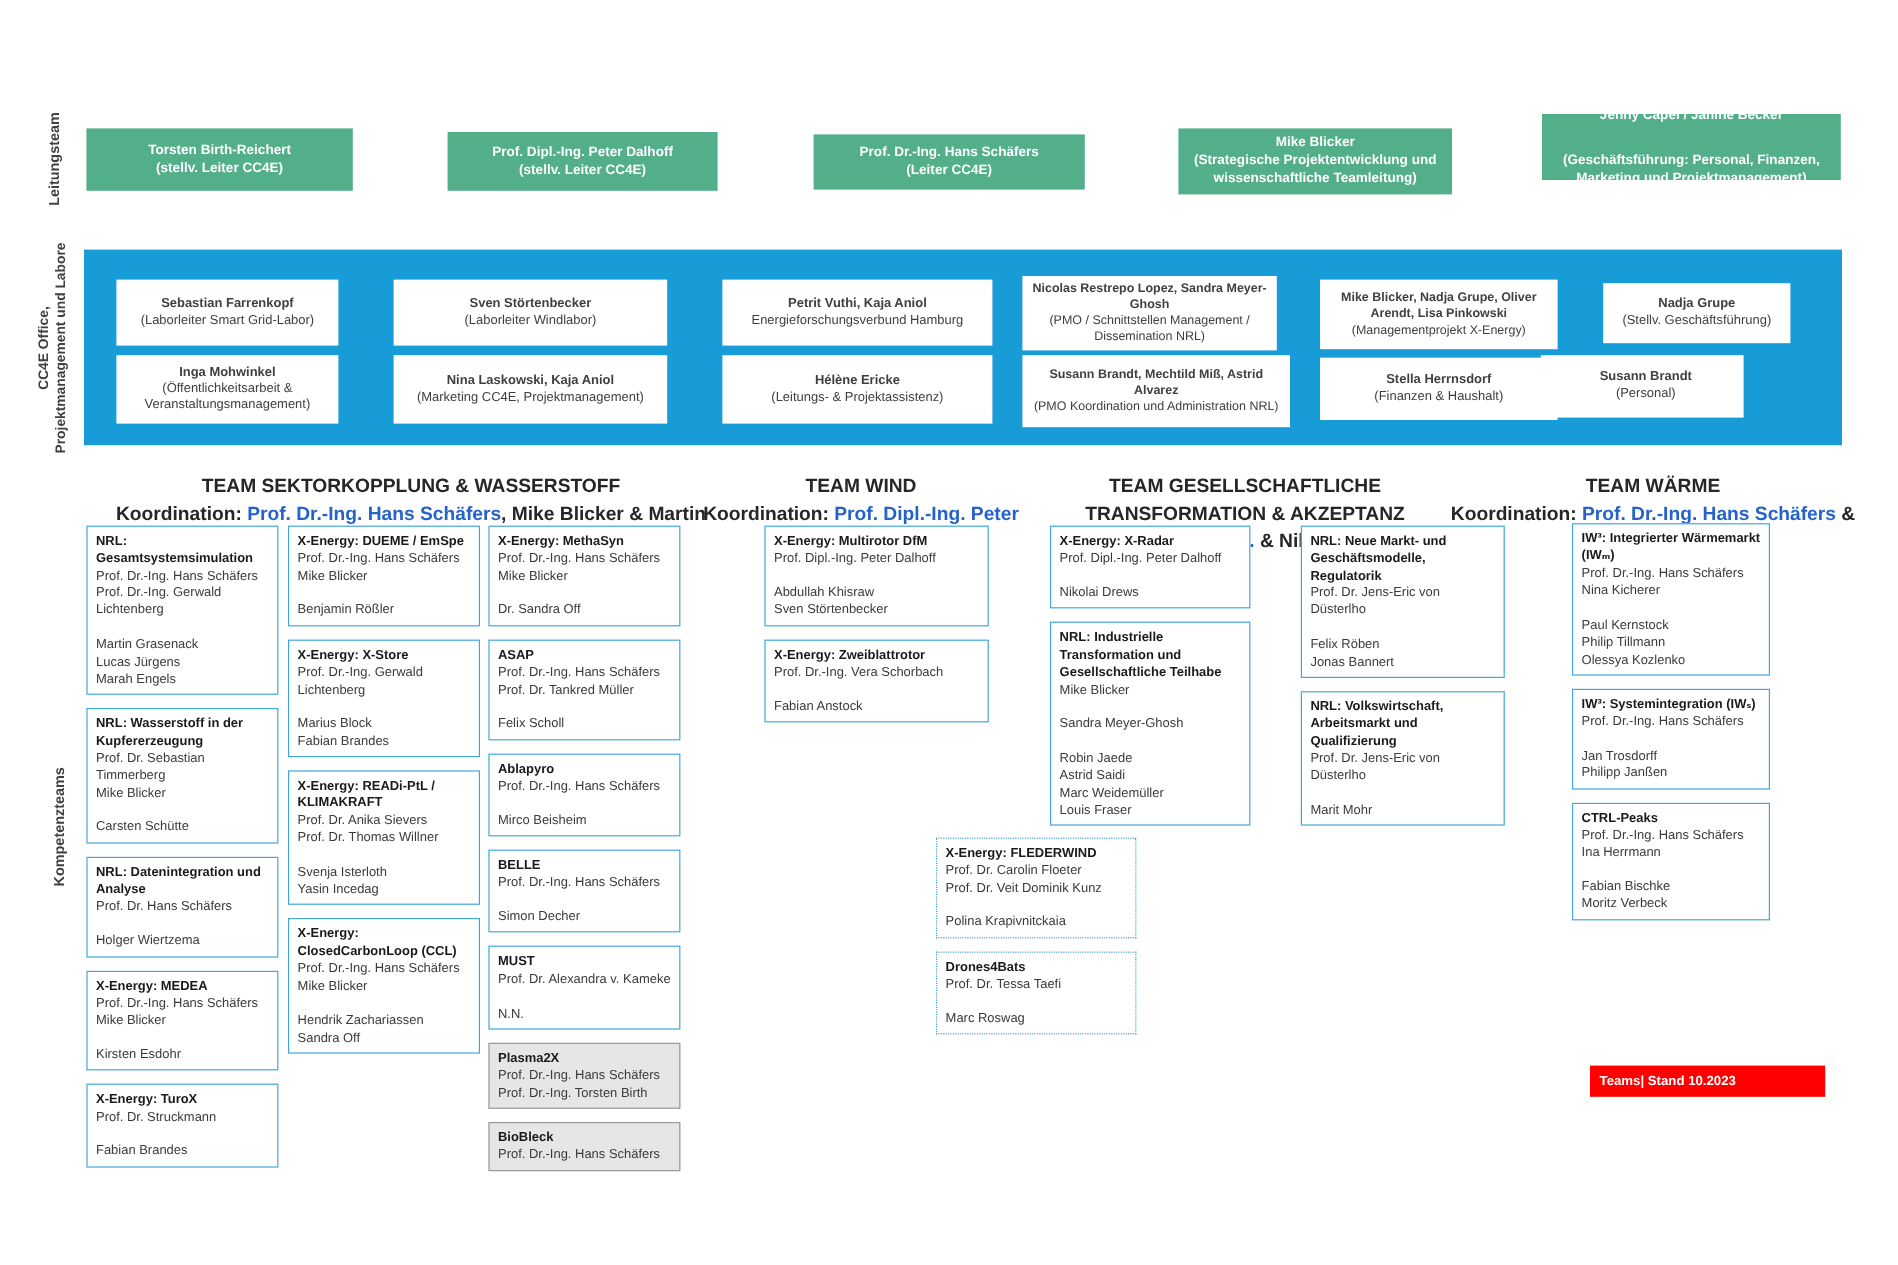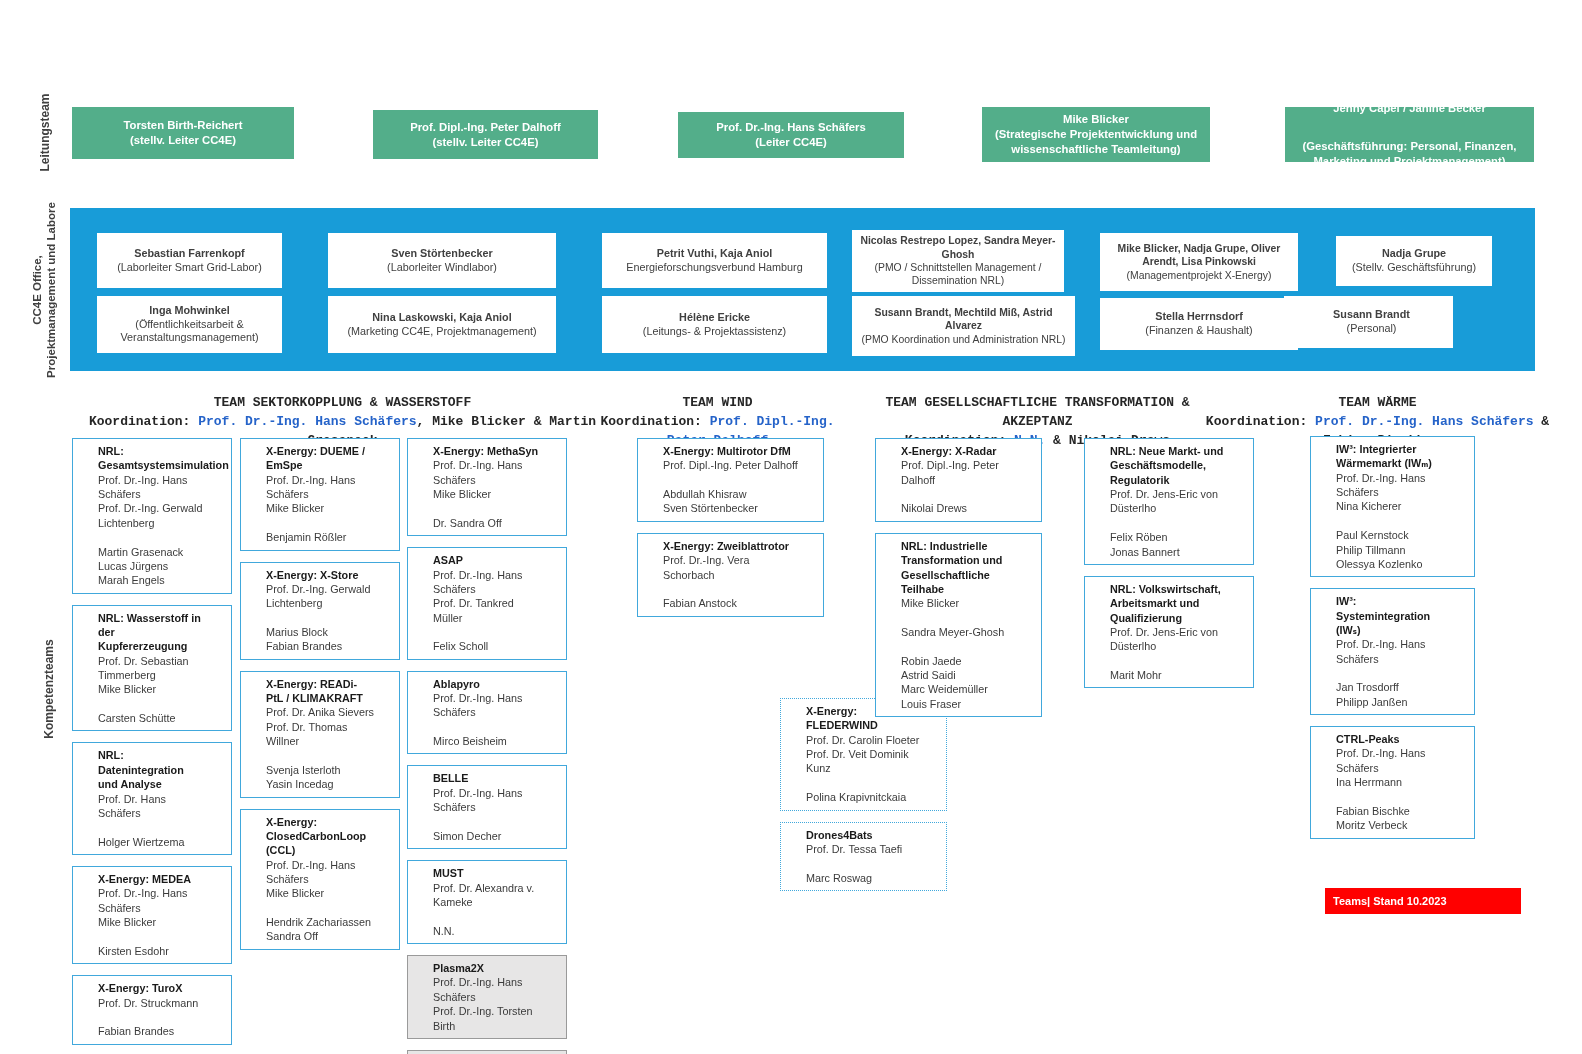--- a/index.html
+++ b/index.html
@@ -12,25 +12,25 @@
     line-height:1.3;text-align:center;display:flex;flex-direction:column;justify-content:center;
     padding:3px 10px;box-sizing:border-box;}
 
   .band{position:absolute;left:70px;top:208px;width:1465px;height:163px;background:#189CD8;}
 
   .obox{position:absolute;background:#ffffff;text-align:center;font-size:10.8px;line-height:1.28;
     display:flex;flex-direction:column;justify-content:center;padding:3px 6px;box-sizing:border-box;color:#404040;}
   .obox .oname{font-weight:700;}
   .obox .orole{white-space:pre-line;}
 
-  .theader{position:absolute;text-align:center;font-weight:700;font-size:13px;color:#262626;line-height:1.45;font-family:Liberation Mono, monospace;}
+  .theader{position:absolute;text-align:center;font-weight:700;font-size:16px;color:#262626;line-height:1.45;}
   .theader .blue{color:#2563C9;}
 
   .kcol{position:absolute;display:flex;flex-direction:column;gap:11px;}
-  .kbox{border:1.5px solid #41A8DC;background:#ffffff;padding:5px 25px;font-size:10.8px;
+  .kbox{border:1.5px solid #41A8DC;background:#ffffff;padding:5px 7px;font-size:10.8px;
     line-height:1.33;color:#3b3b3b;box-sizing:border-box;}
   .kbox .kt{font-weight:700;color:#1a1a1a;white-space:pre-line;}
   .kbox .kb{white-space:pre-line;}
   .kbox.gray{background:#E7E6E6;border:1px solid #9a9a9a;}
   .kbox.dotted{border:1.5px dotted #41A8DC;}
 
   .stamp{position:absolute;left:1325px;top:888px;width:196px;height:26px;background:#FF0000;
     color:#ffffff;font-weight:700;font-size:11px;display:flex;align-items:center;padding-left:8px;box-sizing:border-box;}
 </style>
 </head>
@@ -52,21 +52,21 @@
     <div>(stellv. Leiter CC4E)</div>
   </div>
   <div class="lead" style="left:678px;top:112px;width:226px;height:46px;">
     <div>Prof. Dr.-Ing. Hans Schäfers</div>
     <div>(Leiter CC4E)</div>
   </div>
   <div class="lead" style="left:982px;top:107px;width:228px;height:55px;">
     <div>Mike Blicker</div>
     <div>(Strategische Projektentwicklung und wissenschaftliche Teamleitung)</div>
   </div>
-  <div class="lead" style="left:1285px;top:107px;width:249px;height:55px;gap:24px;">
+  <div class="lead" style="left:1285px;top:95px;width:249px;height:55px;gap:24px;">
     <div>Jenny Capel / Janine Becker</div>
     <div>(Geschäftsführung: Personal, Finanzen, Marketing  und Projektmanagement)</div>
   </div>
 
   <div class="band"></div>
 
   <div class="obox" style="left:97px;top:233px;width:185px;height:55px;">
     <div class="oname">Sebastian Farrenkopf</div>
     <div class="orole">(Laborleiter Smart Grid-Labor)</div>
   </div>

